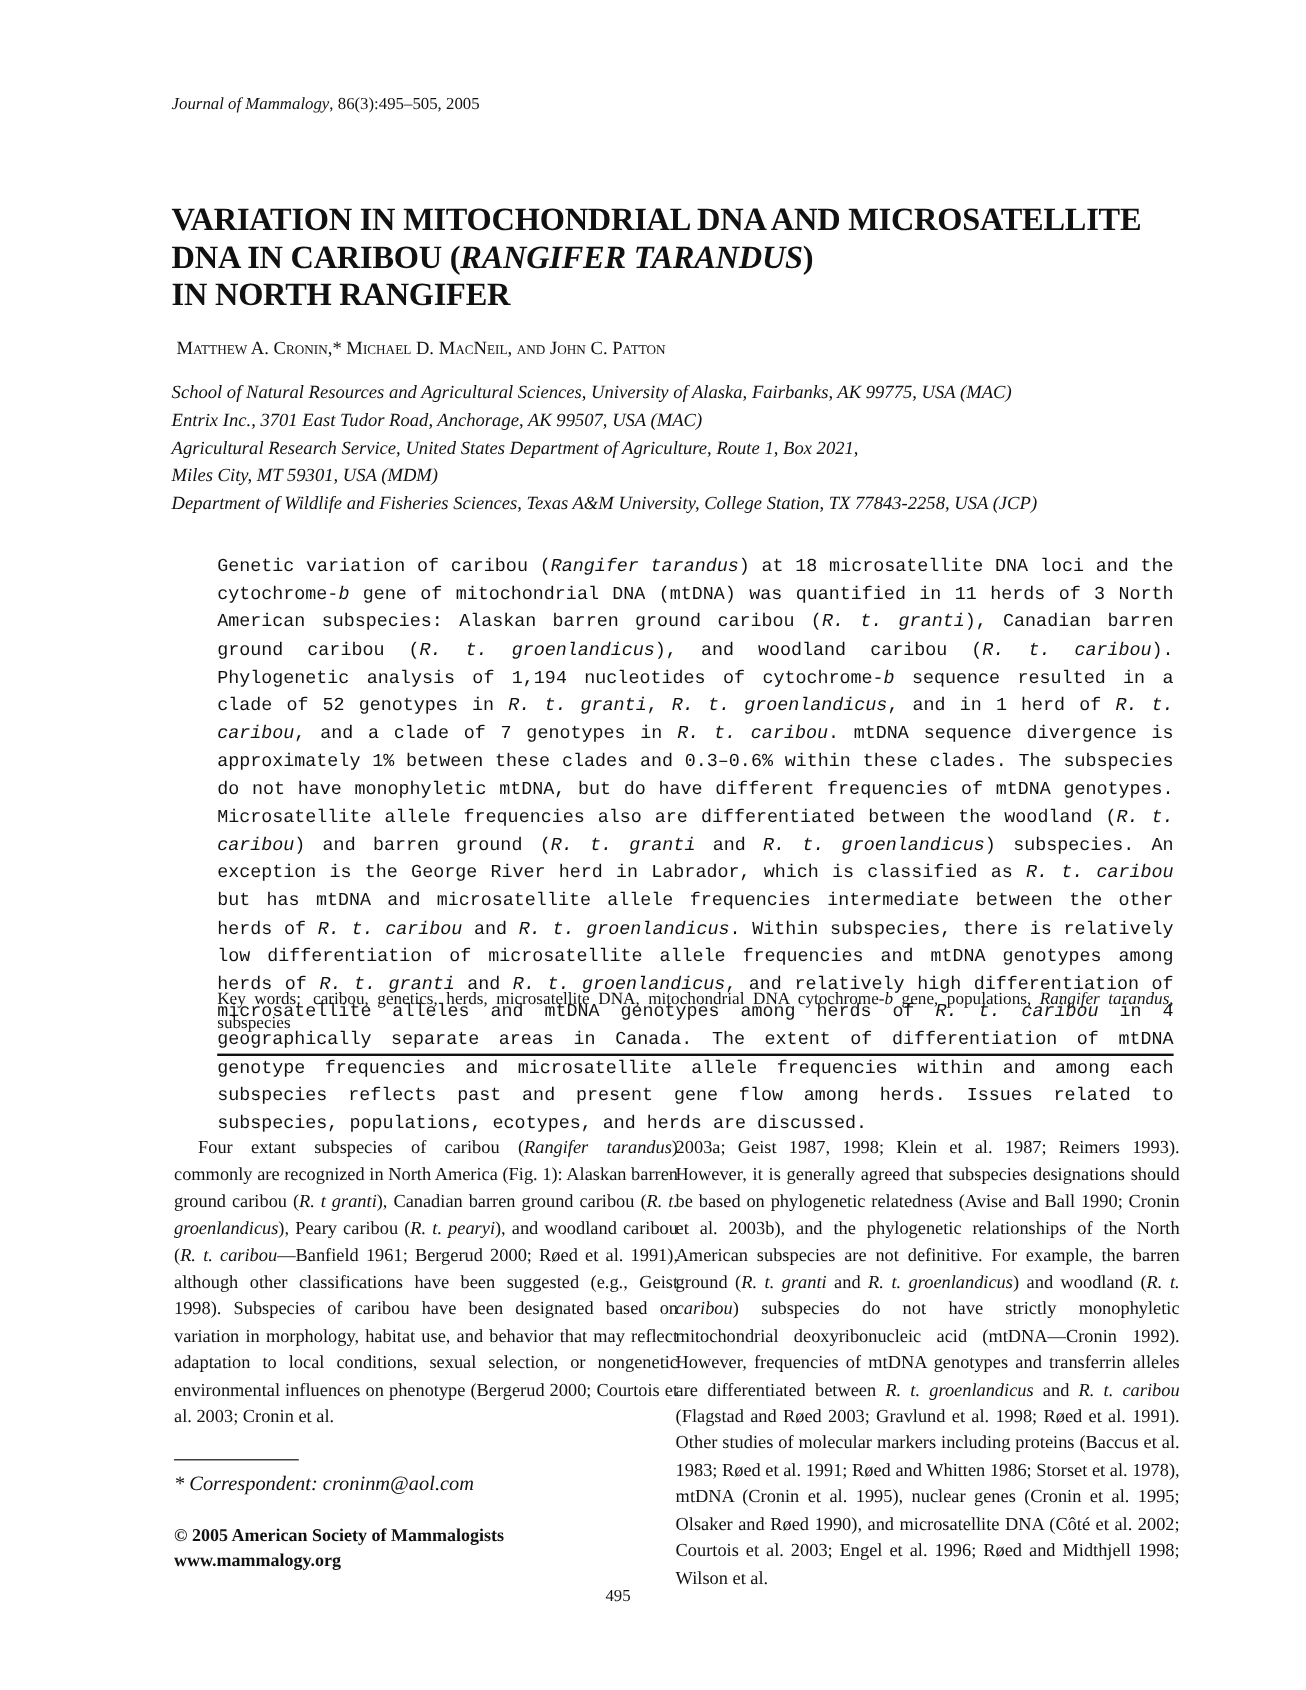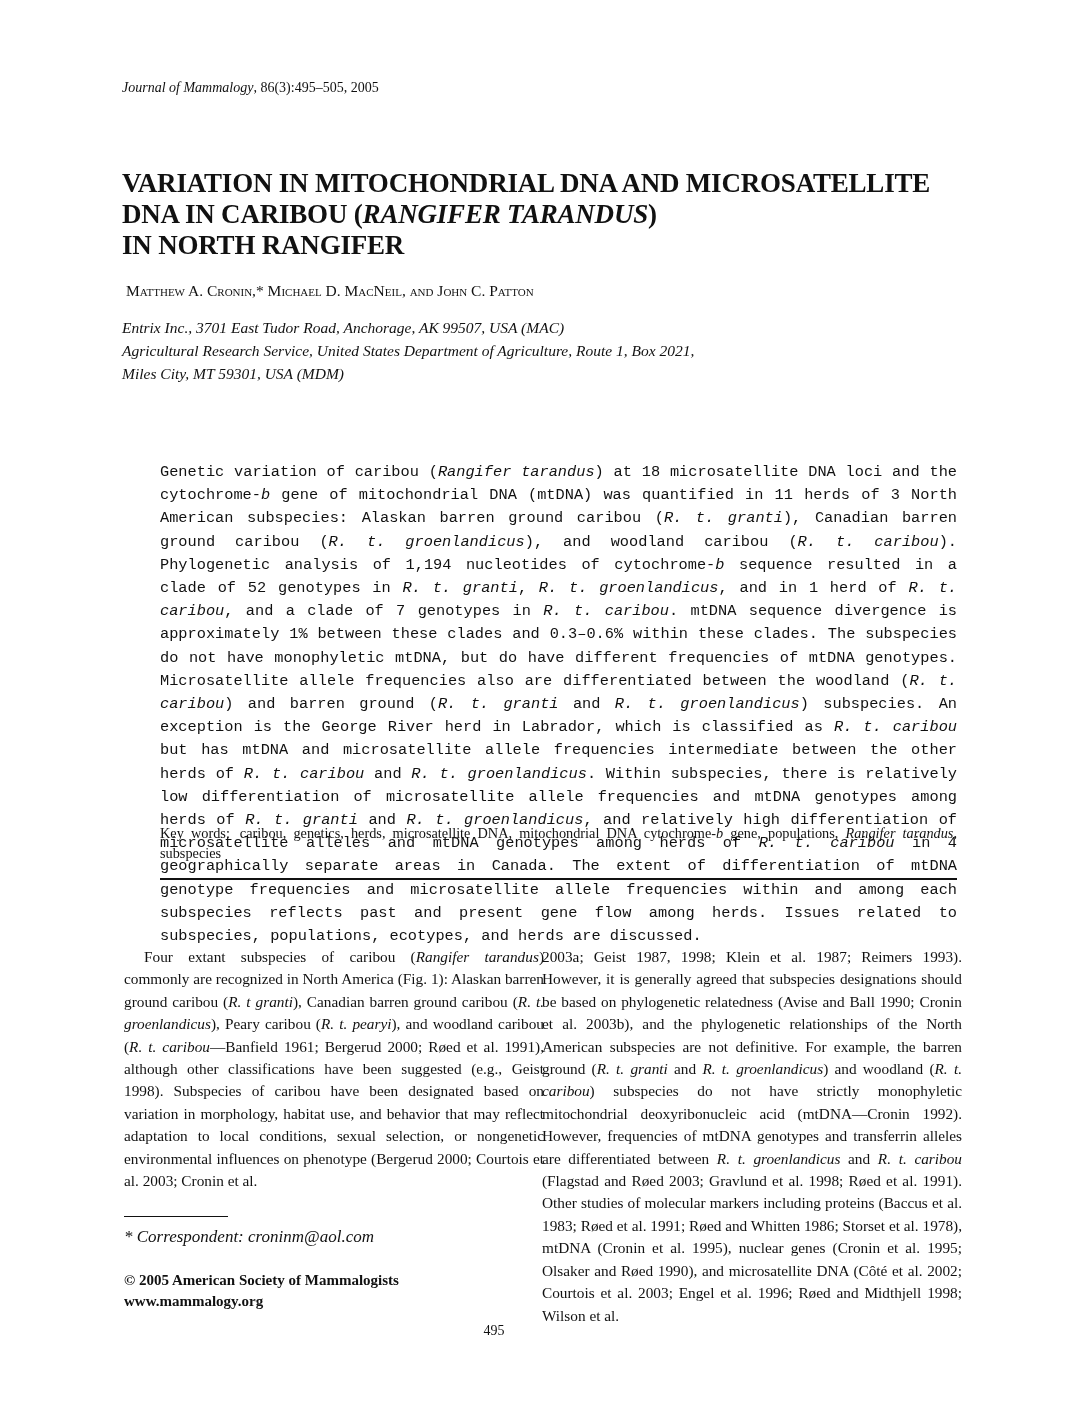--- a/index.html
+++ b/index.html
@@ -1,18 +1,18 @@
 <!DOCTYPE html>
 <html><head>
 <meta charset="utf-8">
 <style>
   html, body { margin: 0; padding: 0; background: #ffffff; }
   body { width: 1088px; height: 1408px; position: relative; overflow: hidden;
          font-family: "Liberation Serif", "DejaVu Serif", serif; color: #111; }
-  .abs { position: absolute; }
+  .abs { position: absolute; margin-left: 21px; }
   .journal { left: 122px; top: 80px; font-style: italic; font-size: 14px; }
   .journal .vol { font-style: normal; }
   .title { left: 122px; top: 168px; width: 900px; font-family: "Liberation Serif", serif;
            font-weight: bold; font-size: 27px; line-height: 31px; letter-spacing: -0.2px; }
   .title div { white-space: nowrap; }
   .authors { left: 126px; top: 282px; font-size: 15.5px; font-variant: small-caps; }
   .affils { left: 122px; top: 316px; font-style: italic; font-size: 15.5px; line-height: 23px; }
   .affils div { white-space: nowrap; }
   .abstract { left: 160px; top: 461px; width: 797px; font-size: 15.3px; line-height: 23.2px;
               text-align: justify; font-family: Liberation Mono, monospace; }
@@ -39,23 +39,25 @@
 
 <div class="abs title">
   <div>VARIATION IN MITOCHONDRIAL DNA AND MICROSATELLITE</div>
   <div><span>DNA IN CARIBOU (</span><i>RANGIFER TARANDUS</i><span>)</span></div>
   <div>IN NORTH RANGIFER</div>
 </div>
 
 <div class="abs authors">Matthew A. Cronin,* Michael D. MacNeil, and John C. Patton</div>
 
 <div class="abs affils">
+  <div>School of Natural Resources and Agricultural Sciences, University of Alaska, Fairbanks, AK 99775, USA (MAC)</div>
   <div>Entrix Inc., 3701 East Tudor Road, Anchorage, AK 99507, USA (MAC)</div>
   <div>Agricultural Research Service, United States Department of Agriculture, Route 1, Box 2021,</div>
   <div>Miles City, MT 59301, USA (MDM)</div>
+  <div>Department of Wildlife and Fisheries Sciences, Texas A&amp;M University, College Station, TX 77843-2258, USA (JCP)</div>
 </div>
 
 <div class="abs abstract">Genetic variation of caribou (<i>Rangifer tarandus</i>) at 18 microsatellite DNA loci and the cytochrome-<i>b</i> gene of mitochondrial DNA (mtDNA) was quantified in 11 herds of 3 North American subspecies: Alaskan barren ground caribou (<i>R. t. granti</i>), Canadian barren ground caribou (<i>R. t. groenlandicus</i>), and woodland caribou (<i>R. t. caribou</i>). Phylogenetic analysis of 1,194 nucleotides of cytochrome-<i>b</i> sequence resulted in a clade of 52 genotypes in <i>R. t. granti</i>, <i>R. t. groenlandicus</i>, and in 1 herd of <i>R. t. caribou</i>, and a clade of 7 genotypes in <i>R. t. caribou</i>. mtDNA sequence divergence is approximately 1% between these clades and 0.3–0.6% within these clades. The subspecies do not have monophyletic mtDNA, but do have different frequencies of mtDNA genotypes. Microsatellite allele frequencies also are differentiated between the woodland (<i>R. t. caribou</i>) and barren ground (<i>R. t. granti</i> and <i>R. t. groenlandicus</i>) subspecies. An exception is the George River herd in Labrador, which is classified as <i>R. t. caribou</i> but has mtDNA and microsatellite allele frequencies intermediate between the other herds of <i>R. t. caribou</i> and <i>R. t. groenlandicus</i>. Within subspecies, there is relatively low differentiation of microsatellite allele frequencies and mtDNA genotypes among herds of <i>R. t. granti</i> and <i>R. t. groenlandicus</i>, and relatively high differentiation of microsatellite alleles and mtDNA genotypes among herds of <i>R. t. caribou</i> in 4 geographically separate areas in Canada. The extent of differentiation of mtDNA genotype frequencies and microsatellite allele frequencies within and among each subspecies reflects past and present gene flow among herds. Issues related to subspecies, populations, ecotypes, and herds are discussed.</div>
 
 <div class="abs keywords">
   <span class="kw-label">Key words:</span><span>caribou, genetics, herds, microsatellite DNA, mitochondrial DNA cytochrome-<i>b</i> gene, populations, <i>Rangifer tarandus</i>, subspecies</span>
 </div>
 
 <div class="abs rule-main"></div>
 

